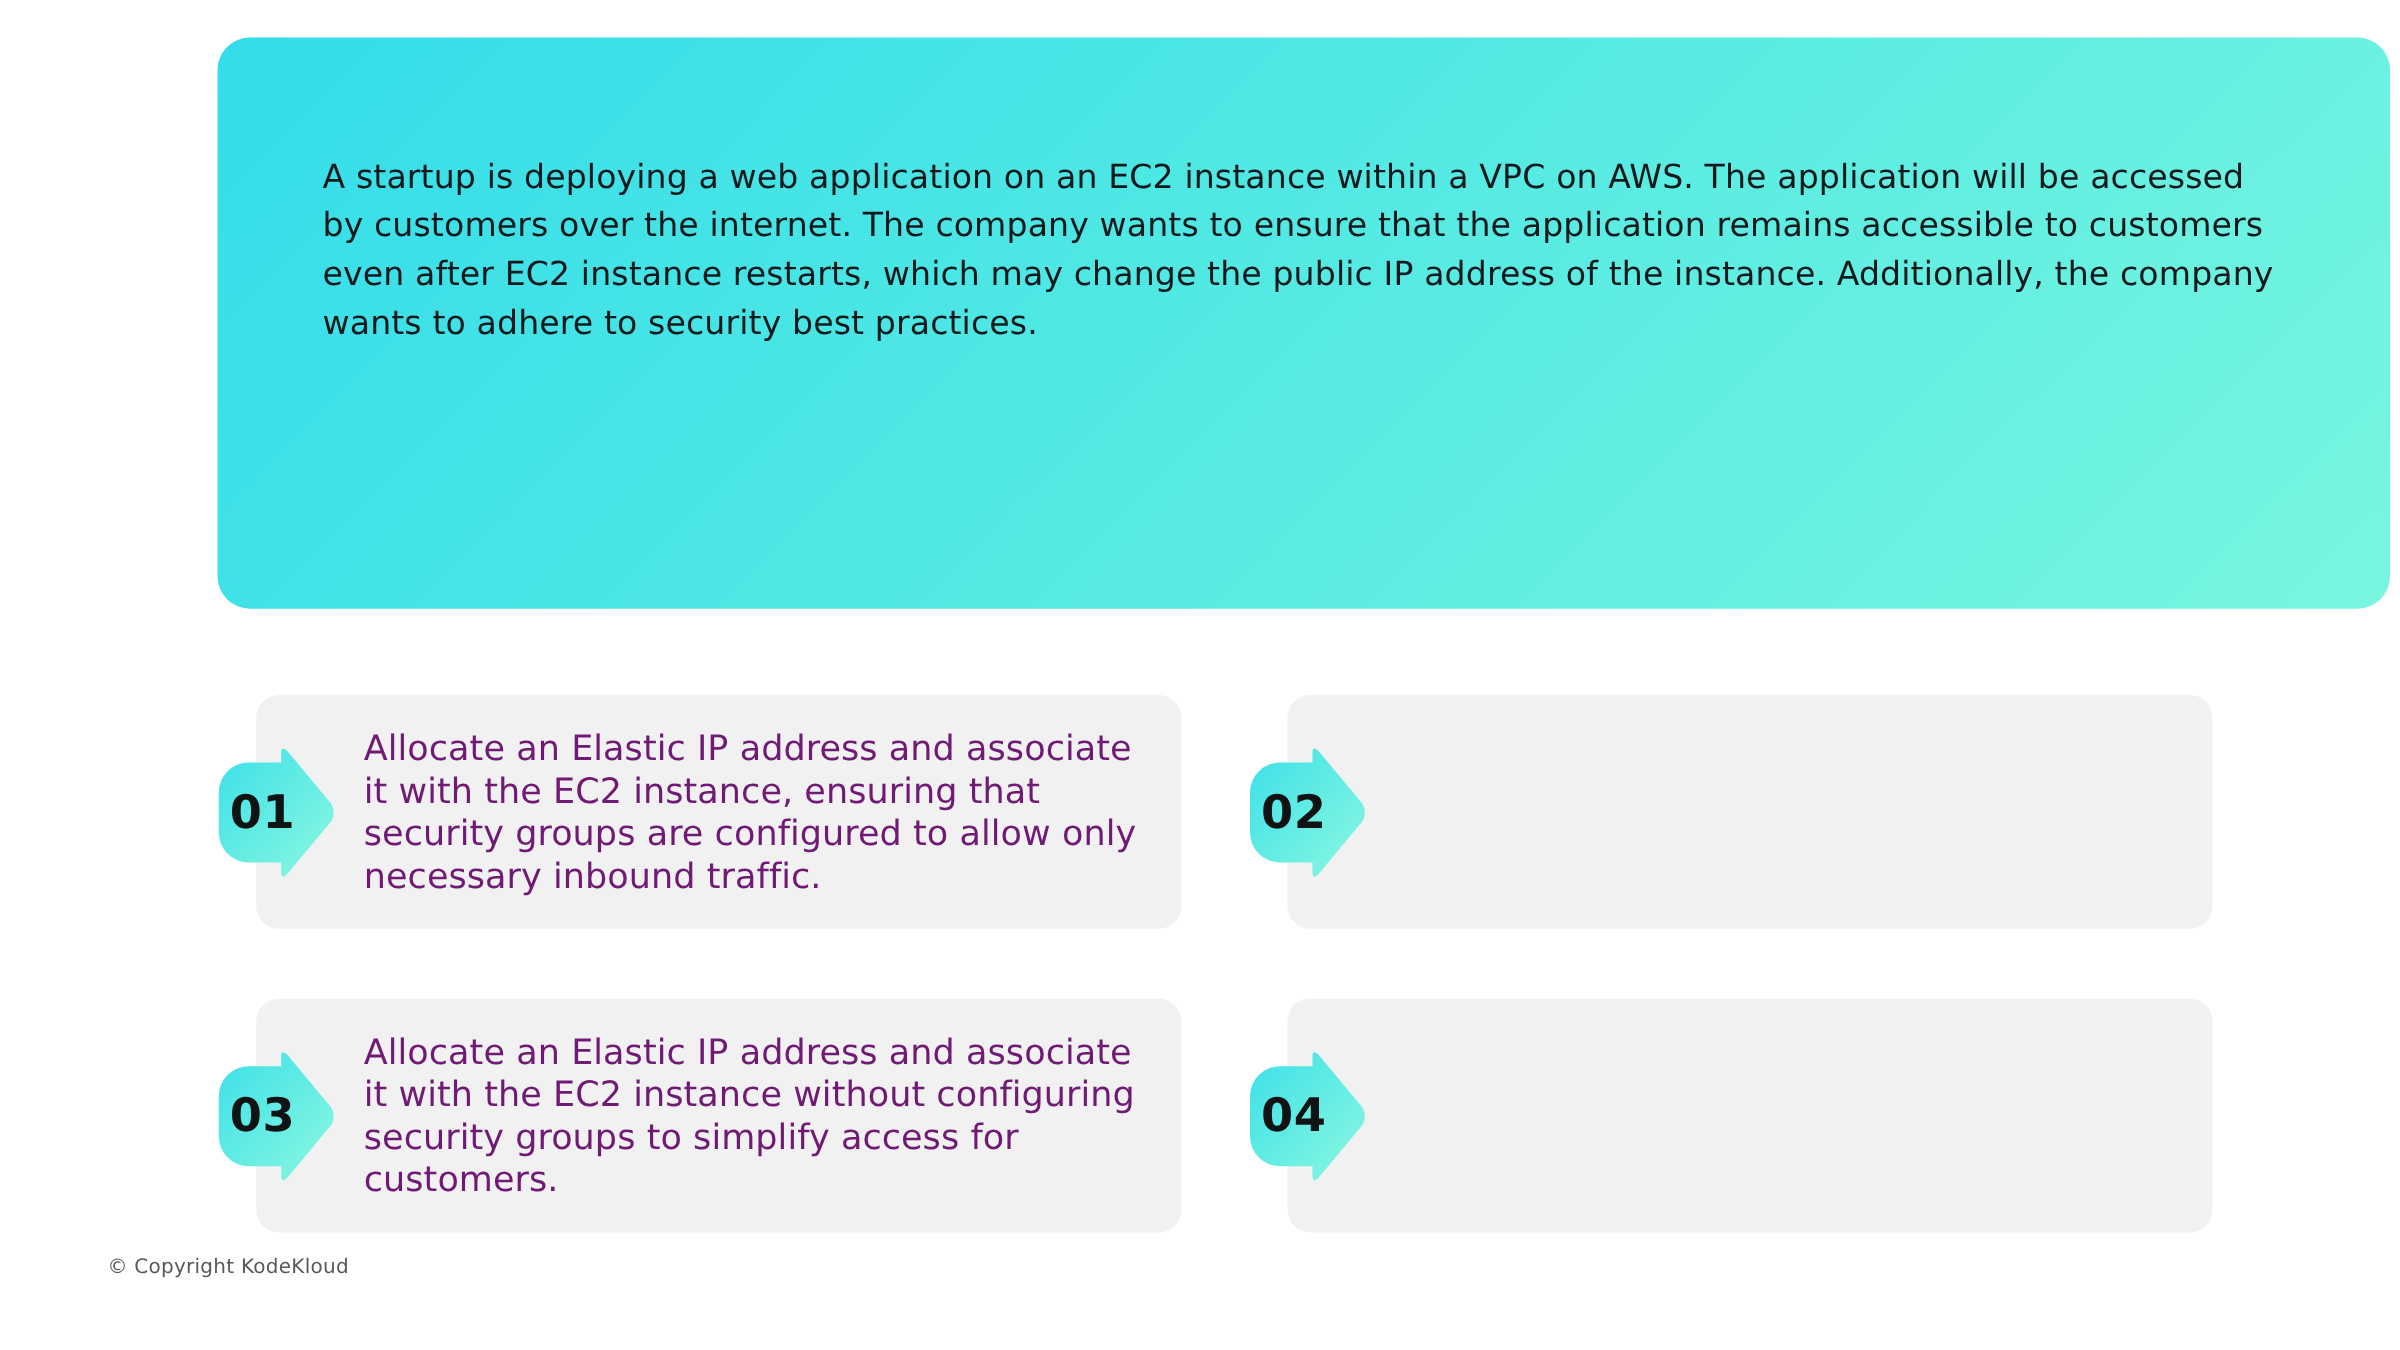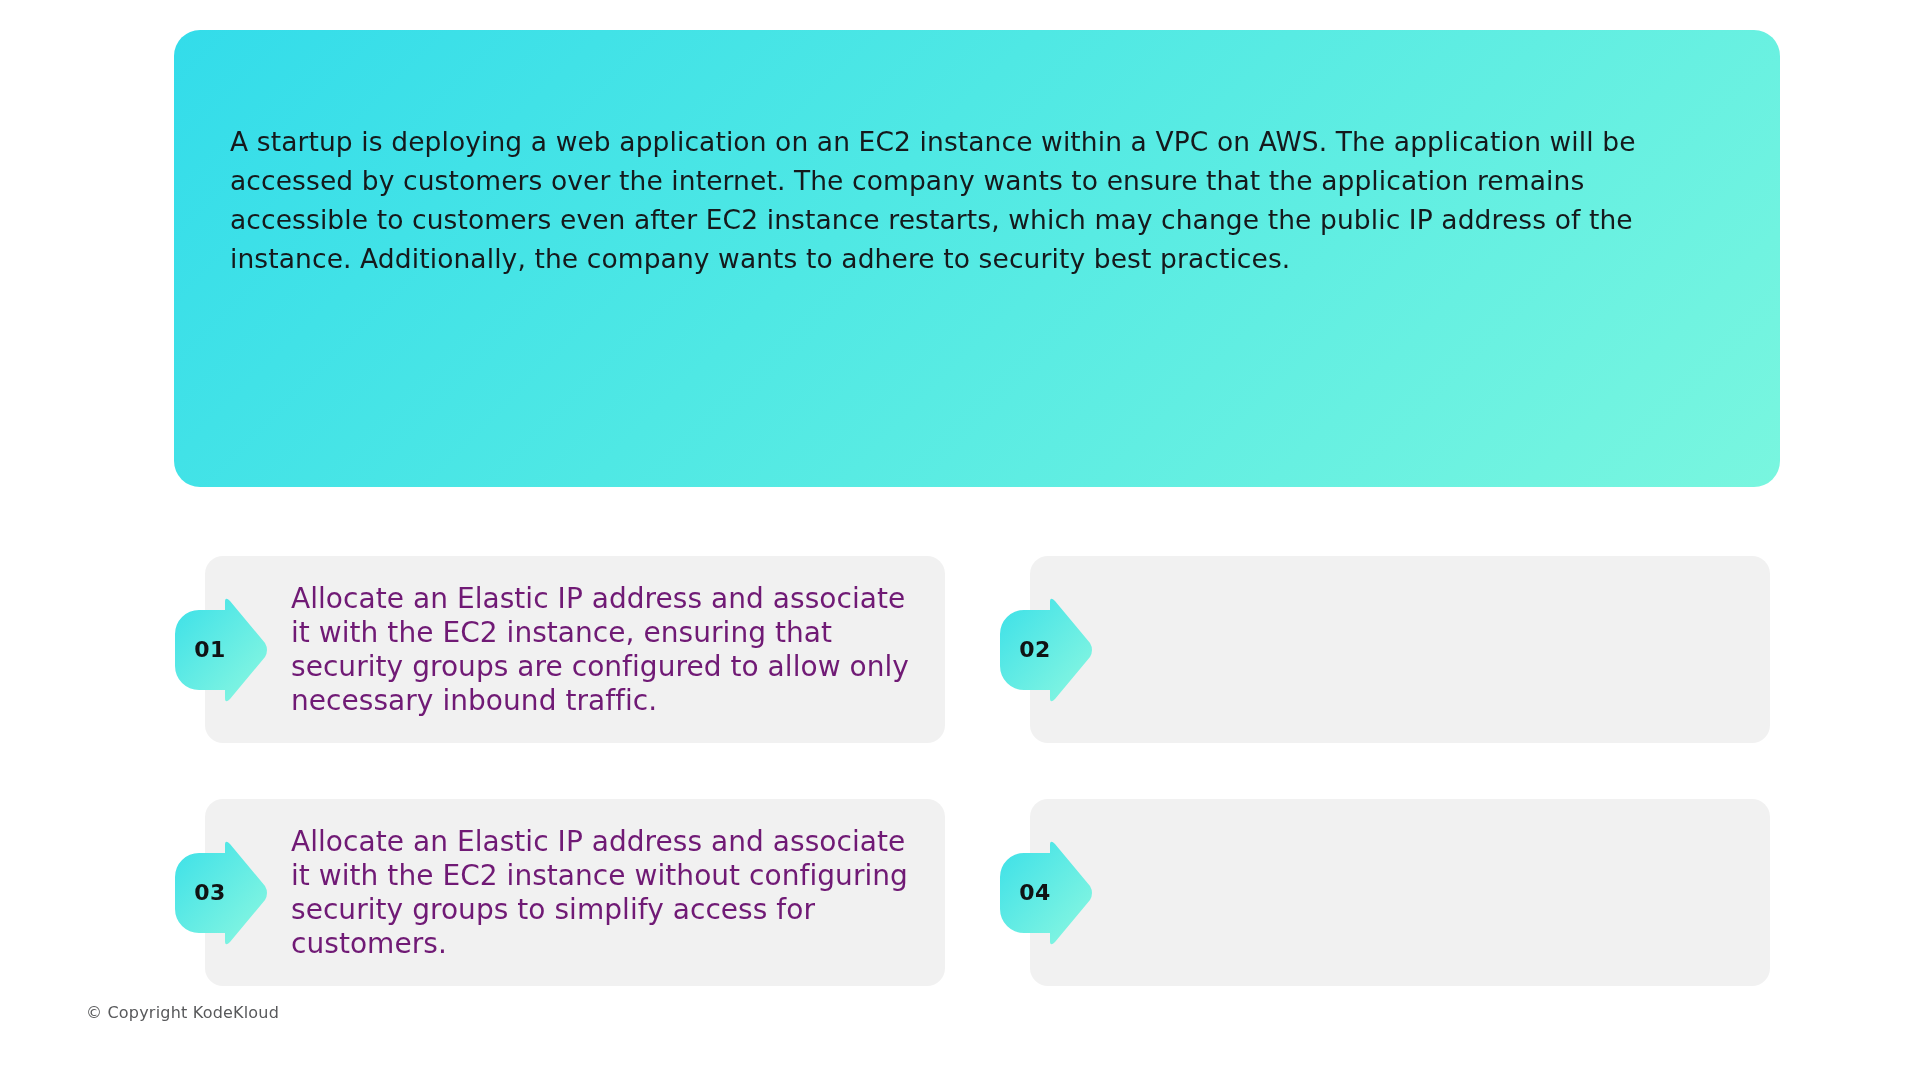--- a/index.html
+++ b/index.html
@@ -17,25 +17,25 @@
     width: 1920px;
     height: 1080px;
     background: #ffffff;
   }
 
   
   .question-banner {
     position: absolute;
     left: 174px;
     top: 30px;
-    width: 1606px;
+    width: 1738px;
     height: 457px;
     border-radius: 26px;
     background: linear-gradient(135deg, #33DCEA 0%, #4FE8E4 42%, #79F6DF 100%);
-    padding: 92px 84px 40px 56px;
+    padding: 92px 84px 40px 84px;
   }
 
   .scenario-text {
     font-size: 26.5px;
     line-height: 39px;
     color: #15191c;
     font-weight: 400;
     letter-spacing: 0.1px;
   }
 
@@ -87,21 +87,21 @@
   .option-badge svg {
     position: absolute;
     left: 0;
     top: 0;
     width: 104px;
     height: 104px;
   }
 
   .badge-number {
     position: relative;
-    font-size: 22px;
+    font-size: 37px;
     font-weight: 700;
     color: #101314;
     letter-spacing: 0.5px;
     transform: translateX(-9px);
     z-index: 2;
   }
 
   .option-text {
     font-size: 28px;
     line-height: 34px;

